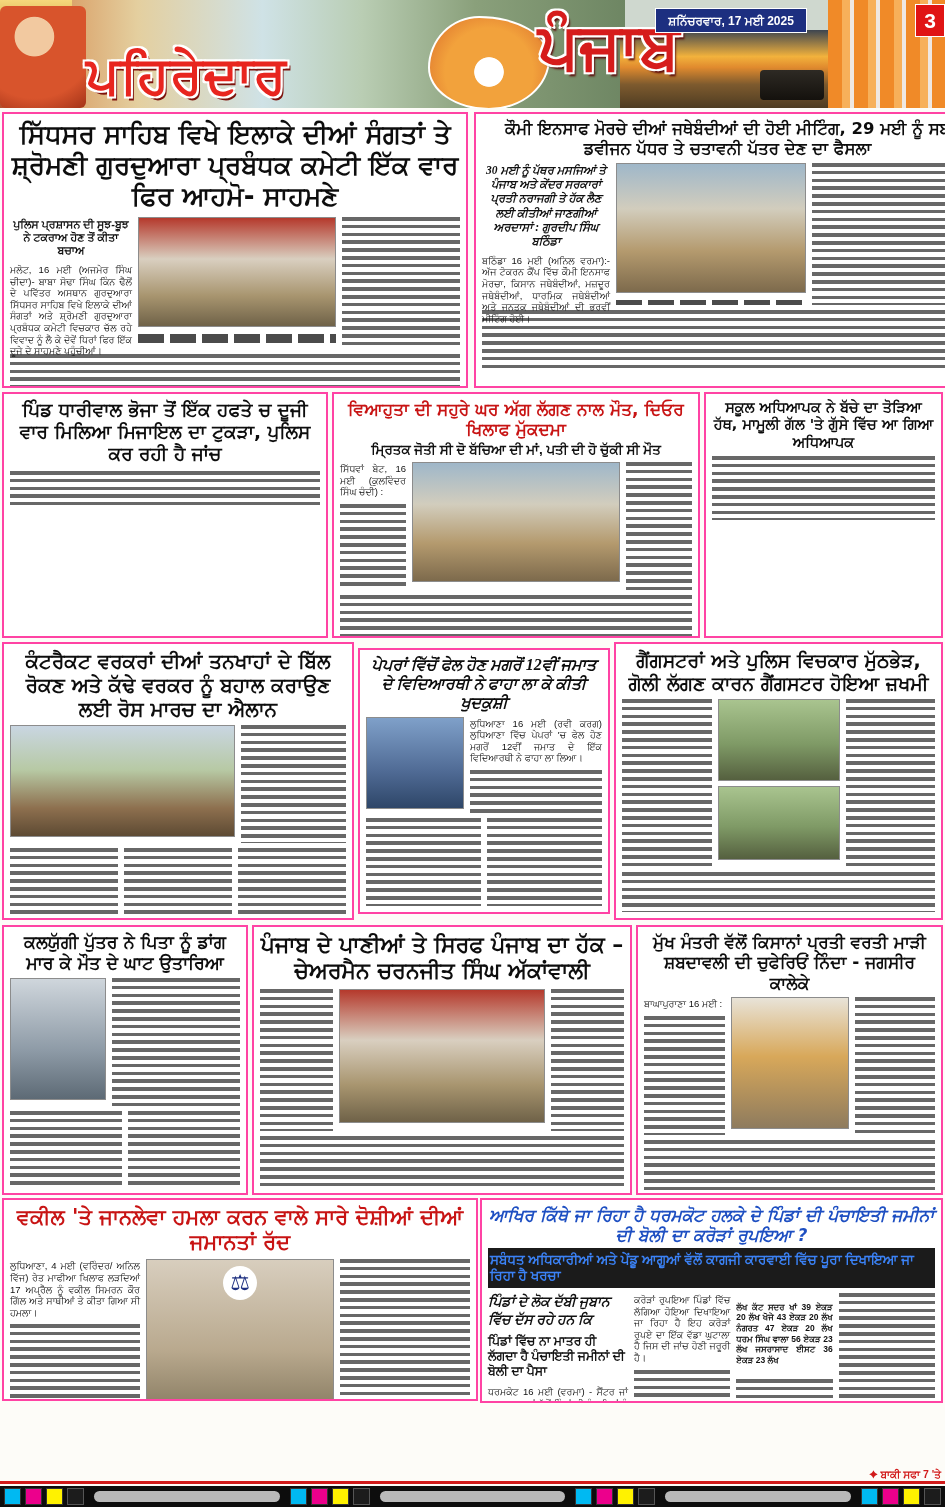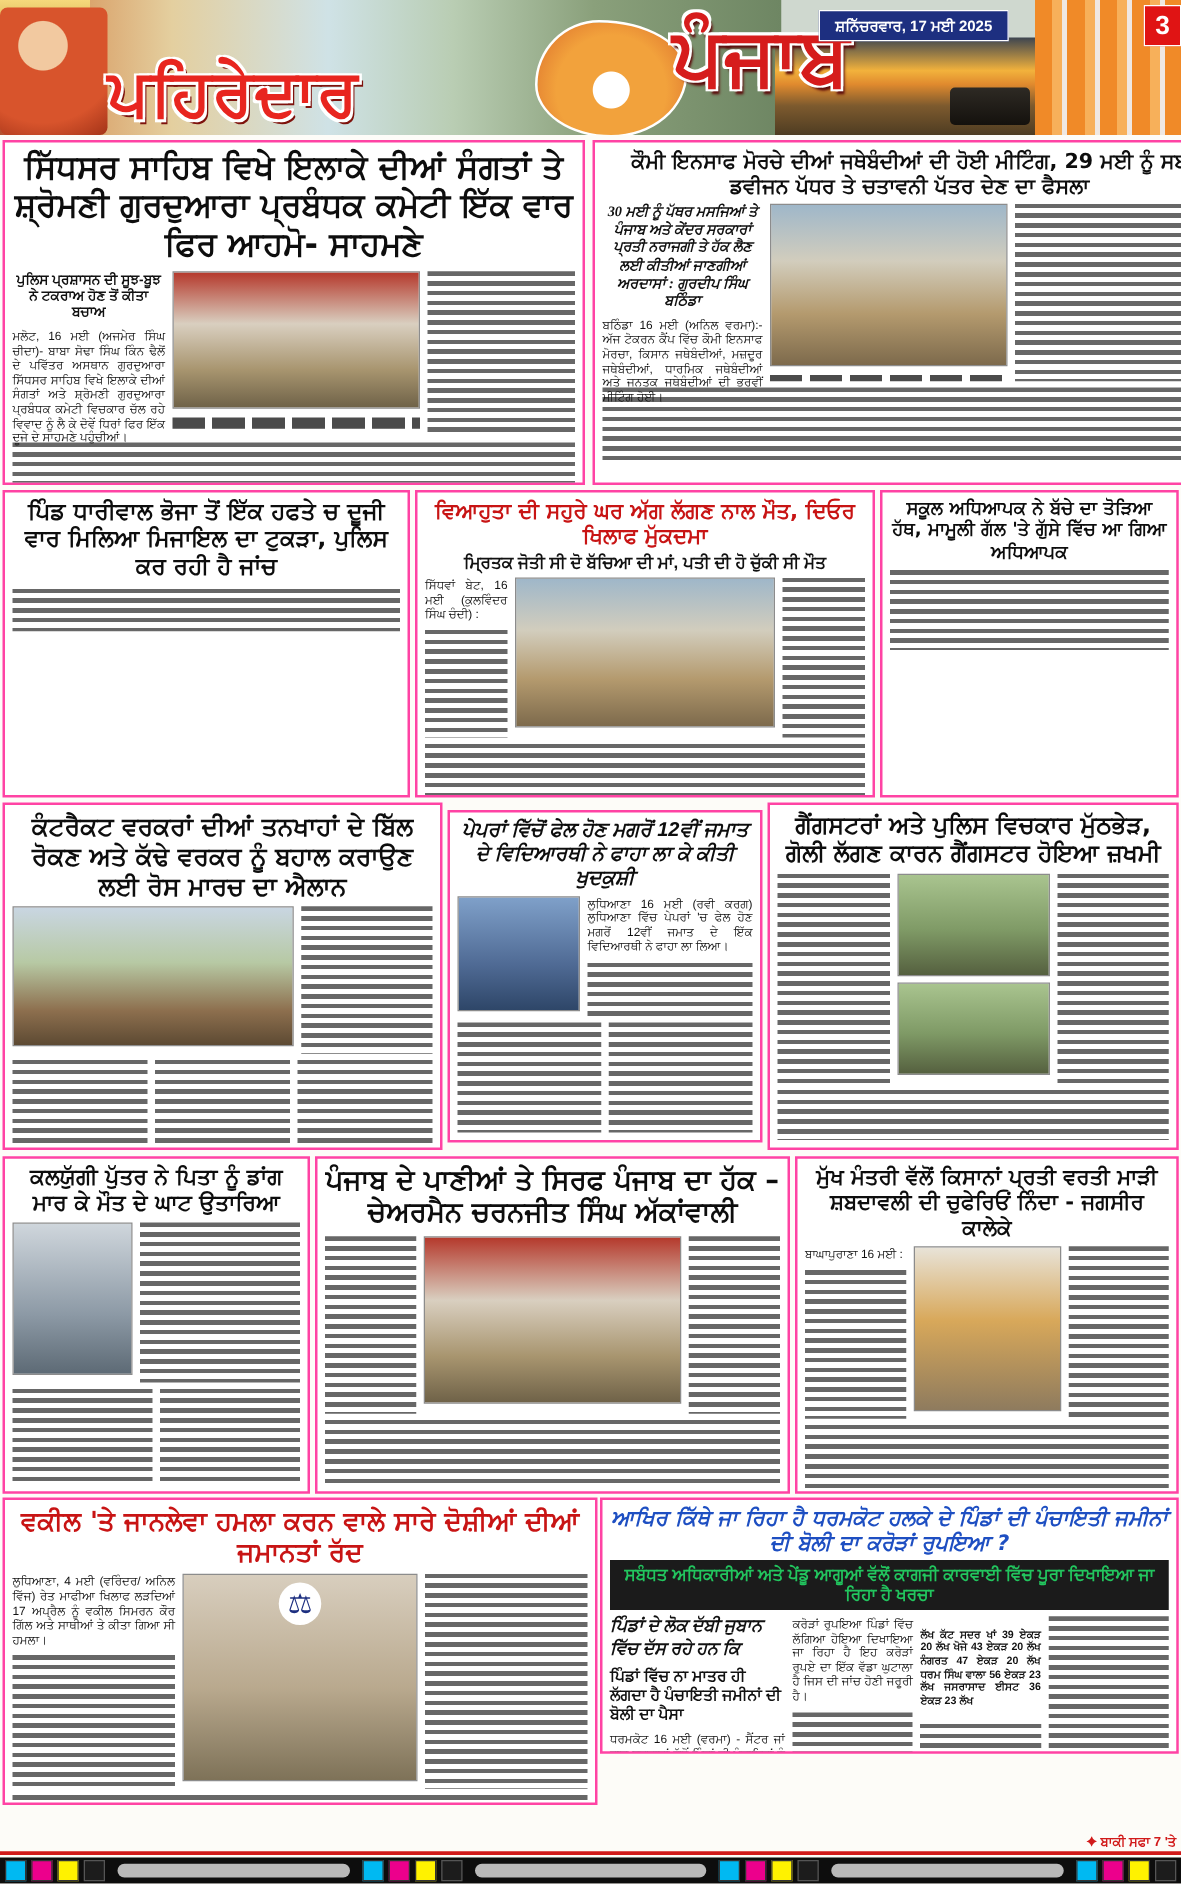--- a/index.html
+++ b/index.html
@@ -52,21 +52,21 @@
   .ph-field{background:linear-gradient(180deg,#8f927c 0%,#6f6a52 50%,#4e4a38 100%);}
   .ph-injury{background:linear-gradient(180deg,#e4e9ec 0%,#b9c4cc 55%,#8795a0 100%);}
   .ph-flags{background:linear-gradient(180deg,#c9d6e2 0%,#b7c9a4 40%,#8d6f4e 75%,#5d4a33 100%);}
   .ph-boy{background:linear-gradient(180deg,#7fa0c9 0%,#4f6a94 60%,#2e4668 100%);}
   .ph-police{background:linear-gradient(180deg,#a9c48f 0%,#7f9a66 55%,#55603f 100%);}
   .ph-portrait{background:linear-gradient(180deg,#cfd6dc 0%,#8d9aa6 60%,#5d6a75 100%);}
   .ph-office{background:linear-gradient(180deg,#e8e3d8 0%,#d8a85a 45%,#8e7b5e 100%);}
   .ph-lawyer{background:linear-gradient(180deg,#d8cebe 0%,#b9a98e 55%,#7e7258 100%);}
   .scales{position:absolute;left:50%;top:6px;transform:translateX(-50%);width:34px;height:34px;border-radius:50%;
       background:#fff;display:flex;align-items:center;justify-content:center;font-size:22px;color:#1d2f80;}
-  .bar{background:#1b1b1b;color:#22c55e;font-weight:bold;text-align:center;font-size:13.5px;
+  .bar{background:#1b1b1b;color:#3b82f6;font-weight:bold;font-size:13.5px;
        padding:4px 2px;line-height:1.2;}
   .stats{font-size:8.5px;line-height:1.25;text-align:justify;font-weight:bold;}
   
   #rule{left:0;top:1481px;width:945px;height:3px;background:#d11a1a;}
   #pfoot{left:0;top:1486px;width:945px;height:21px;background:#0d0d0d;display:flex;align-items:center;
          gap:10px;padding:0 4px;box-sizing:border-box;}
   .regset{display:flex;gap:4px;}
   .reg{width:15px;height:15px;border:1px solid #333;}
   .reg.c{background:#00b9f2;} .reg.m{background:#ec008c;} .reg.y{background:#fff200;} .reg.k{background:#1c1c1c;border-color:#555;}
   .greybar{flex:1;height:11px;border-radius:6px;background:#b9b9b9;}
@@ -172,21 +172,21 @@
       <div class="col">
           <div class="greek" style="flex:1"></div>
         </div>
       <div class="col">
           <div class="greek" style="flex:1"></div>
         </div>
     </div>
   </section>
 
   <section class="art" style="left:358px;top:648px;width:252px;height:266px">
-    <h2 class="hl ital" style="font-size:16px;font-family:Liberation Sans, sans-serif">ਪੇਪਰਾਂ ਵਿੱਚੋਂ ਫੇਲ ਹੋਣ ਮਗਰੋਂ 12ਵੀਂ ਜਮਾਤ ਦੇ ਵਿਦਿਆਰਥੀ ਨੇ ਫਾਹਾ ਲਾ ਕੇ ਕੀਤੀ ਖੁਦਕੁਸ਼ੀ</h2>
+    <h2 class="hl ital" style="font-size:16px;font-family:Liberation Serif, serif">ਪੇਪਰਾਂ ਵਿੱਚੋਂ ਫੇਲ ਹੋਣ ਮਗਰੋਂ 12ਵੀਂ ਜਮਾਤ ਦੇ ਵਿਦਿਆਰਥੀ ਨੇ ਫਾਹਾ ਲਾ ਕੇ ਕੀਤੀ ਖੁਦਕੁਸ਼ੀ</h2>
     <div class="row" style="height:96px">
       <div class="col" style="flex:0 0 98px">
         <div class="ph ph-boy" style="height:90px"></div>
       </div>
       <div class="col">
         <p class="lead">ਲੁਧਿਆਣਾ 16 ਮਈ (ਰਵੀ ਕਰਗ) ਲੁਧਿਆਣਾ ਵਿੱਚ ਪੇਪਰਾਂ 'ਚ ਫੇਲ ਹੋਣ ਮਗਰੋਂ 12ਵੀਂ ਜਮਾਤ ਦੇ ਇੱਕ ਵਿਦਿਆਰਥੀ ਨੇ ਫਾਹਾ ਲਾ ਲਿਆ।</p>
         <div class="greek" style="flex:1"></div>
       </div>
     </div>
     <div class="row" style="height:88px;margin-top:5px">
@@ -262,21 +262,21 @@
       <div class="col" style="flex:0 0 118px">
         <div class="ph ph-office" style="height:130px"></div>
       </div>
       <div class="col">
           <div class="greek" style="flex:1"></div>
         </div>
     </div>
     <div class="greek" style="height:52px;margin-top:5px"></div>
   </section>
 
-  <section class="art" style="left:2px;top:1198px;width:476px;height:246px">
+  <section class="art" style="left:2px;top:1198px;width:476px;height:203px">
     <h2 class="hl red" style="font-size:21px">ਵਕੀਲ 'ਤੇ ਜਾਨਲੇਵਾ ਹਮਲਾ ਕਰਨ ਵਾਲੇ ਸਾਰੇ ਦੋਸ਼ੀਆਂ ਦੀਆਂ ਜਮਾਨਤਾਂ ਰੱਦ</h2>
     <div class="row" style="height:172px">
       <div class="col">
         <p class="lead">ਲੁਧਿਆਣਾ, 4 ਮਈ (ਵਰਿੰਦਰ/ ਅਨਿਲ ਵਿੱਜ) ਰੇਤ ਮਾਫੀਆ ਖਿਲਾਫ ਲੜਦਿਆਂ 17 ਅਪ੍ਰੈਲ ਨੂੰ ਵਕੀਲ ਸਿਮਰਨ ਕੌਰ ਗਿੱਲ ਅਤੇ ਸਾਥੀਆਂ ਤੇ ਕੀਤਾ ਗਿਆ ਸੀ ਹਮਲਾ।</p>
         <div class="greek" style="flex:1"></div>
       </div>
       <div class="col" style="flex:0 0 188px">
         <div class="ph ph-lawyer" style="height:164px">
           <div class="scales">⚖</div>
         </div>

